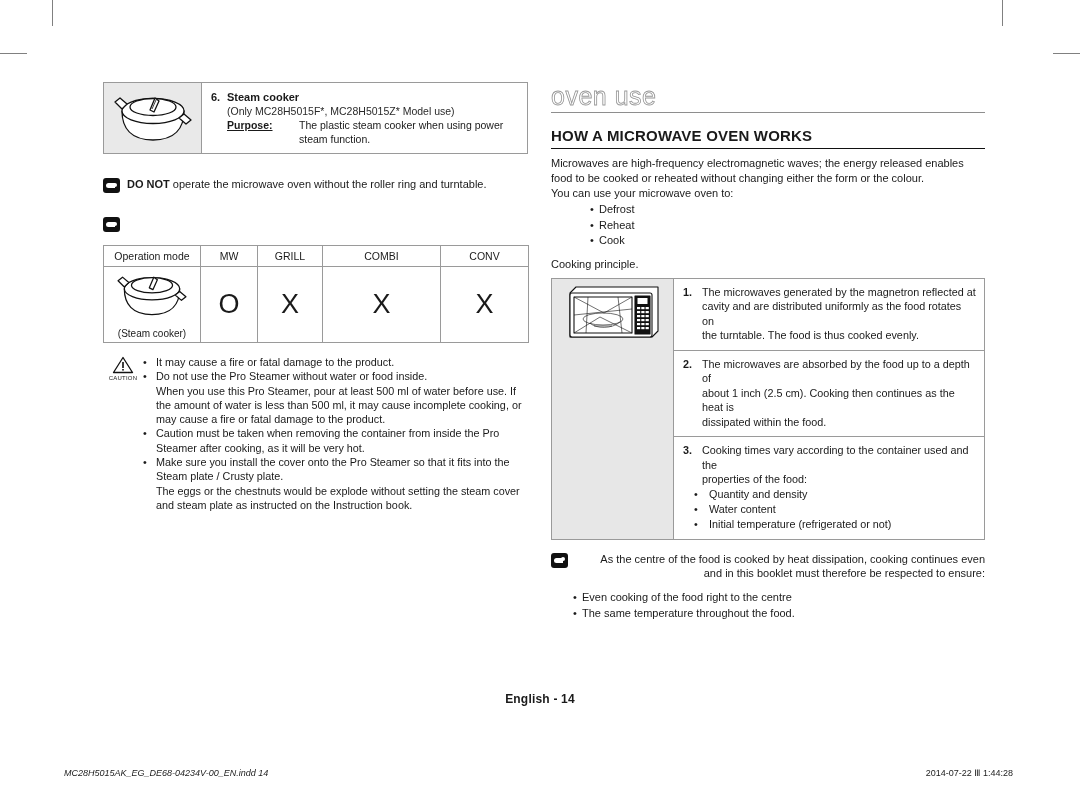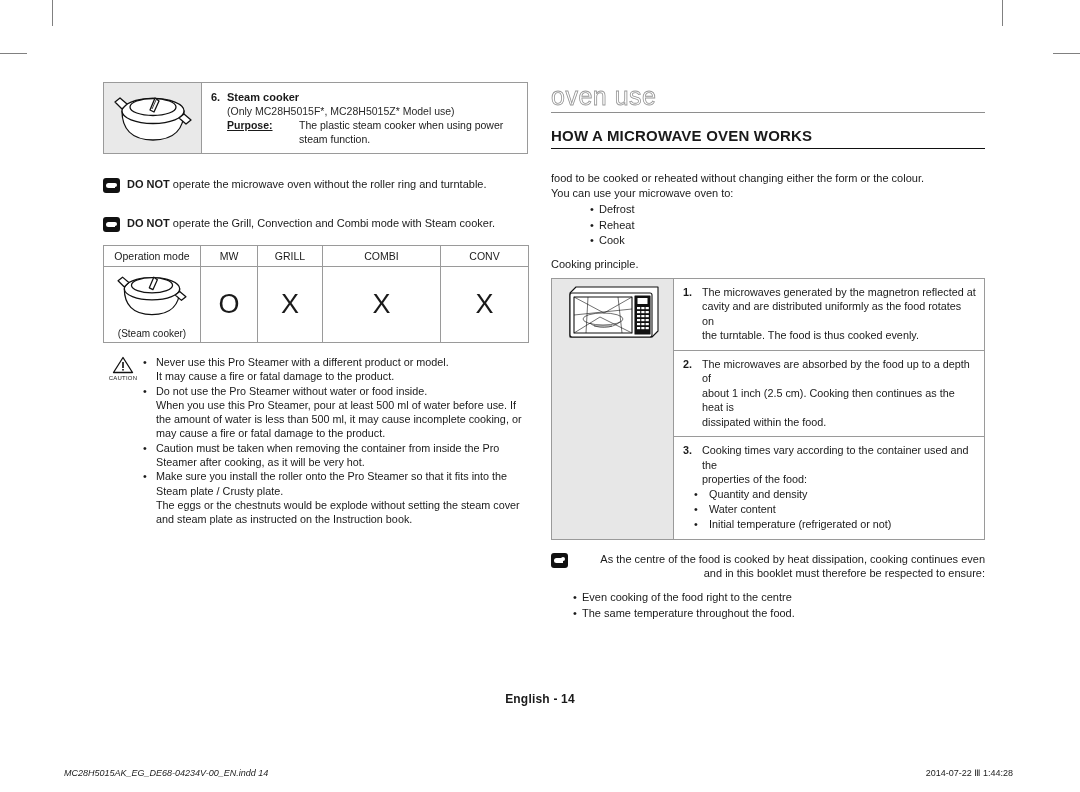--- a/index.html
+++ b/index.html
@@ -170,21 +170,20 @@
         <div class="purpose-cont">steam function.</div>
       </div>
     </div>
 
     <div class="note-row">
       <span class="hand-icon"></span>
       <span class="note-text"><b>DO NOT</b><span> operate the microwave oven without the roller ring and turntable.</span></span>
     </div>
     <div class="note-row">
       <span class="hand-icon"></span>
-      <span class="note-text"><b>DO NOT</b><span> operate the Grill, Convection and Combi mode with Steam cooker.</span></span>
     </div>
 
     <table class="op-table">
       <colgroup>
         <col style="width:97px">
           <col style="width:57px">
           <col style="width:65px">
           <col style="width:118px">
           <col style="width:88px">
       </colgroup>
@@ -226,21 +225,20 @@
           <path d="M11 1.5 L20.5 16.5 L1.5 16.5 Z" fill="none" stroke="#111" stroke-width="1.3" stroke-linejoin="round"></path>
           <rect x="10.2" y="6" width="1.6" height="6" fill="#111"></rect>
           <rect x="10.2" y="13" width="1.6" height="1.6" fill="#111"></rect>
         </svg>
         <span class="lbl">CAUTION</span>
       </div>
       <div class="caution-list">
         <div class="cl-item">
           <span class="cl-bullet">•</span>
           <span class="cl-body">
-            <span class="ind">Never use this Pro Steamer with a different product or model.</span>
             <span class="ind">It may cause a fire or fatal damage to the product.</span>
           </span>
         </div>
         <div class="cl-item">
           <span class="cl-bullet">•</span>
           <span class="cl-body">
             <span class="ind">Do not use the Pro Steamer without water or food inside.</span>
             <span class="ind">When you use this Pro Steamer, pour at least 500 ml of water before use. If</span>
             <span class="ind">the amount of water is less than 500 ml, it may cause incomplete cooking, or</span>
             <span class="ind">may cause a fire or fatal damage to the product.</span>
@@ -249,40 +247,40 @@
         <div class="cl-item">
           <span class="cl-bullet">•</span>
           <span class="cl-body">
             <span class="ind">Caution must be taken when removing the container from inside the Pro</span>
             <span class="ind">Steamer after cooking, as it will be very hot.</span>
           </span>
         </div>
         <div class="cl-item">
           <span class="cl-bullet">•</span>
           <span class="cl-body">
-            <span class="ind">Make sure you install the roller onto the Pro Steamer so that it fits into the</span>
+            <span class="ind">Make sure you install the cover onto the Pro Steamer so that it fits into the</span>
             <span class="ind">Steam plate / Crusty plate.</span>
             <span class="ind">The eggs or the chestnuts would be explode without setting the steam cover</span>
             <span class="ind">and steam plate as instructed on the Instruction book.</span>
           </span>
         </div>
       </div>
     </div>
   </div>
 
   <div class="col-right">
 
     <div class="oven-use-title">oven use</div>
     <div class="oven-use-rule"></div>
 
     <div class="section-head">HOW A MICROWAVE OVEN WORKS</div>
     <div class="section-rule"></div>
 
     <div class="para">
-      <br>
+      <span>Microwaves are high-frequency electromagnetic waves; the energy released enables</span><br>
       <span>food to be cooked or reheated without changing either the form or the colour.</span><br>
       <span>You can use your microwave oven to:</span>
     </div>
 
     <div class="dot-list dot-indent">
       <div class="dot-item">
         <span class="b">•</span>
         <span>Defrost</span>
       </div>
       <div class="dot-item">

